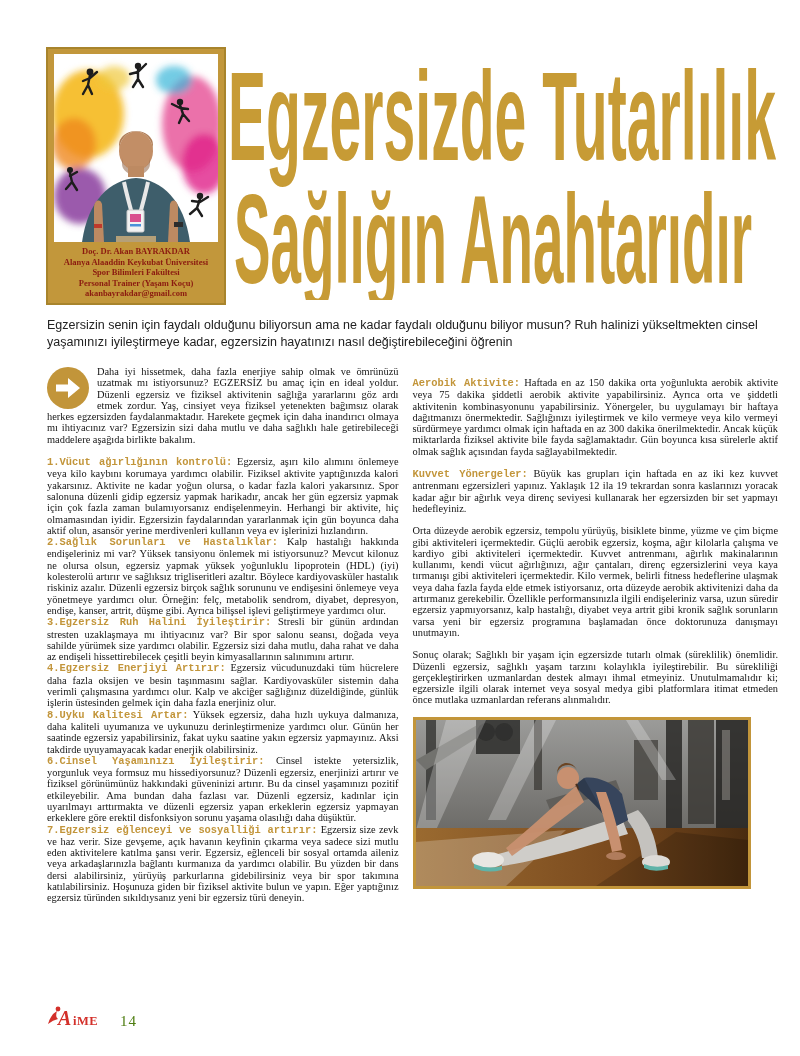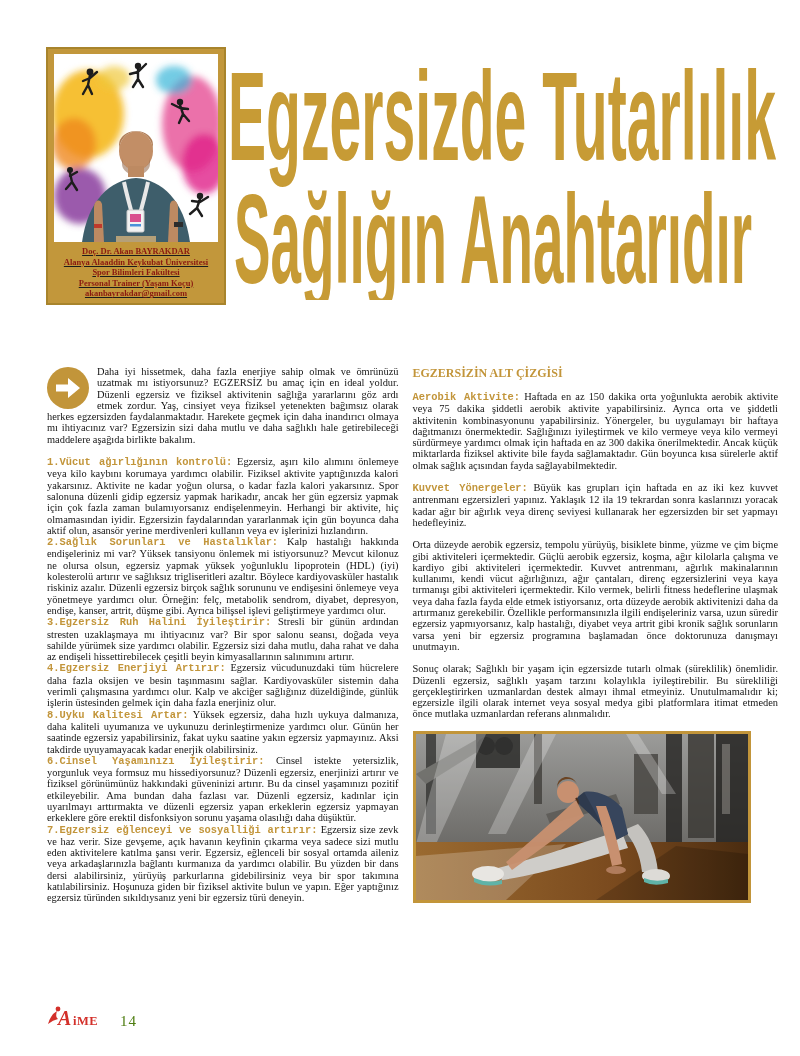--- a/index.html
+++ b/index.html
@@ -6,21 +6,21 @@
   html,body { background:#e8e8e8; }
   .page {
     position:relative; width:800px; height:1056px; margin:0 auto;
     background:#ffffff; overflow:hidden;
     font-family:"Liberation Serif", serif; color:#1c1c1c;
   }
 
   
   .author-box {
     position:absolute; left:46px; top:47px; width:180px; height:258px;
-    background:#C2973B; border:2px solid #A8842C; padding:5px 6px 3px;text-decoration:underline;
+    background:#C2973B; border:2px solid #A8842C; padding:5px 6px 3px;
   }
   .author-photo { width:100%; height:188px; background:#fff; overflow:hidden; }
   .author-credit {
     text-align:center; color:#8B1A10; font-weight:bold;
     font-size:8.5px; line-height:10.6px; padding-top:4px;
     font-family:"Liberation Serif", serif;
   }
   .author-credit .email { text-decoration:none; color:#8B1A10; }
 
   
@@ -137,20 +137,21 @@
     </div>
   </div>
 
   <div class="title-block">
     <svg width="552" height="250" viewBox="0 0 552 250" xmlns="http://www.w3.org/2000/svg">
       <text x="0" y="110" textLength="548" lengthAdjust="spacingAndGlyphs" style="font-family:'Liberation Sans',sans-serif;font-weight:bold;font-size:126px;fill:#C79B35">Egzersizde Tutarlılık</text>
       <text x="6" y="233" textLength="518" lengthAdjust="spacingAndGlyphs" style="font-family:'Liberation Sans',sans-serif;font-weight:bold;font-size:126px;fill:#C79B35">Sağlığın Anahtarıdır</text>
     </svg>
   </div>
 
+  <div class="intro">Egzersizin senin için faydalı olduğunu biliyorsun ama ne kadar faydalı olduğunu biliyor musun? Ruh halinizi yükseltmekten cinsel yaşamınızı iyileştirmeye kadar, egzersizin hayatınızı nasıl değiştirebileceğini öğrenin</div>
 
   <div class="columns">
 
     <div class="col-left">
       <p class="opening">
         <span class="dropcap">
           <svg width="26" height="22" viewBox="0 0 26 22">
             <path d="M1 7.5 h12 v-6.5 l12 10 -12 10 v-6.5 h-12 z" fill="#ffffff"></path>
           </svg>
         </span><span>Daha iyi hissetmek, daha fazla enerjiye sahip olmak ve ömrünüzü uzatmak mı istiyorsunuz? EGZERSİZ bu amaç için en ideal yoldur. Düzenli egzersiz ve fiziksel aktivitenin sağlığa yararlarını göz ardı etmek zordur. Yaş, cinsiyet veya fiziksel yetenekten bağımsız olarak herkes egzersizden faydalanmaktadır. Harekete geçmek için daha inandırıcı olmaya mı ihtiyacınız var? Egzersizin sizi daha mutlu ve daha sağlıklı hale getirebileceği maddelere aşağıda birlikte bakalım.</span>
@@ -158,21 +159,21 @@
       <p><span class="h-inline">1.Vücut ağırlığının kontrolü:</span> <span>Egzersiz, aşırı kilo alımını önlemeye veya kilo kaybını korumaya yardımcı olabilir. Fiziksel aktivite yaptığınızda kalori yakarsınız. Aktivite ne kadar yoğun olursa, o kadar fazla kalori yakarsınız. Spor salonuna düzenli gidip egzersiz yapmak harikadır, ancak her gün egzersiz yapmak için çok fazla zaman bulamıyorsanız endişelenmeyin. Herhangi bir aktivite, hiç olmamasından iyidir. Egzersizin faydalarından yararlanmak için gün boyunca daha aktif olun, asansör yerine merdivenleri kullanın veya ev işlerinizi hızlandırın.</span></p>
       <p><span class="h-inline">2.Sağlık Sorunları ve Hastalıklar:</span> <span>Kalp hastalığı hakkında endişeleriniz mi var? Yüksek tansiyonu önlemek mi istiyorsunuz? Mevcut kilonuz ne olursa olsun, egzersiz yapmak yüksek yoğunluklu lipoprotein (HDL) (iyi) kolesterolü artırır ve sağlıksız trigliseritleri azaltır. Böylece kardiyovasküler hastalık riskiniz azalır. Düzenli egzersiz birçok sağlık sorununu ve endişesini önlemeye veya yönetmeye yardımcı olur. Örneğin: felç, metabolik sendrom, diyabet, depresyon, endişe, kanser, artrit, düşme gibi. Ayrıca bilişsel işlevi geliştirmeye yardımcı olur.</span></p>
       <p><span class="h-inline">3.Egzersiz Ruh Halini İyileştirir:</span> <span>Stresli bir günün ardından stresten uzaklaşmaya mı ihtiyacınız var? Bir spor salonu seansı, doğada veya sahilde yürümek size yardımcı olabilir. Egzersiz sizi daha mutlu, daha rahat ve daha az endişeli hissettirebilecek çeşitli beyin kimyasallarının salınımını artırır.</span></p>
       <p><span class="h-inline">4.Egzersiz Enerjiyi Artırır:</span> <span>Egzersiz vücudunuzdaki tüm hücrelere daha fazla oksijen ve besin taşınmasını sağlar. Kardiyovasküler sistemin daha verimli çalışmasına yardımcı olur. Kalp ve akciğer sağlığınız düzeldiğinde, günlük işlerin üstesinden gelmek için daha fazla enerjiniz olur.</span></p>
       <p><span class="h-inline">8.Uyku Kalitesi Artar:</span> <span>Yüksek egzersiz, daha hızlı uykuya dalmanıza, daha kaliteli uyumanıza ve uykunuzu derinleştirmenize yardımcı olur. Günün her saatinde egzersiz yapabilirsiniz, fakat uyku saatine yakın egzersiz yapmayınız. Aksi takdirde uyuyamayacak kadar enerjik olabilirsiniz.</span></p>
       <p><span class="h-inline">6.Cinsel Yaşamınızı İyileştirir:</span> <span>Cinsel istekte yetersizlik, yorgunluk veya formsuz mu hissediyorsunuz? Düzenli egzersiz, enerjinizi artırır ve fiziksel görünümünüz hakkındaki güveninizi artırır. Bu da cinsel yaşamınızı pozitif etkileyebilir. Ama bundan daha fazlası var. Düzenli egzersiz, kadınlar için uyarılmayı arttırmakta ve düzenli egzersiz yapan erkeklerin egzersiz yapmayan erkeklere göre erektil disfonksiyon sorunu yaşama olasılığı daha düşüktür.</span></p>
       <p><span class="h-inline">7.Egzersiz eğlenceyi ve sosyalliği artırır:</span> <span>Egzersiz size zevk ve haz verir. Size gevşeme, açık havanın keyfinin çıkarma veya sadece sizi mutlu eden aktivitelere katılma şansı verir. Egzersiz, eğlenceli bir sosyal ortamda aileniz veya arkadaşlarınızla bağlantı kurmanıza da yardımcı olabilir. Bu yüzden bir dans dersi alabilirsiniz, yürüyüş parkurlarına gidebilirsiniz veya bir spor takımına katılabilirsiniz. Hoşunuza giden bir fiziksel aktivite bulun ve yapın. Eğer yaptığınız egzersiz türünden sıkıldıysanız yeni bir egzersiz türü deneyin.</span></p>
     </div>
 
     <div class="col-right">
-      <p><span class="h-block">EGZERSİZİN ALT ÇİZGİSİ</span></p>
+      <p></p>
       <p><span class="h-inline">Aerobik Aktivite:</span> <span>Haftada en az 150 dakika orta yoğunlukta aerobik aktivite veya 75 dakika şiddetli aerobik aktivite yapabilirsiniz. Ayrıca orta ve şiddetli aktivitenin kombinasyonunu yapabilirsiniz. Yönergeler, bu uygulamayı bir haftaya dağıtmanızı önermektedir. Sağlığınızı iyileştirmek ve kilo vermeye veya kilo vermeyi sürdürmeye yardımcı olmak için haftada en az 300 dakika önerilmektedir. Ancak küçük miktarlarda fiziksel aktivite bile fayda sağlamaktadır. Gün boyunca kısa sürelerle aktif olmak sağlık açısından fayda sağlayabilmektedir.</span></p>
       <p><span class="h-inline">Kuvvet Yönergeler:</span> <span>Büyük kas grupları için haftada en az iki kez kuvvet antrenmanı egzersizleri yapınız. Yaklaşık 12 ila 19 tekrardan sonra kaslarınızı yoracak kadar ağır bir ağırlık veya direnç seviyesi kullanarak her egzersizden bir set yapmayı hedefleyiniz.</span></p>
       <p><span>Orta düzeyde aerobik egzersiz, tempolu yürüyüş, bisiklete binme, yüzme ve çim biçme gibi aktiviteleri içermektedir. Güçlü aerobik egzersiz, koşma, ağır kilolarla çalışma ve kardiyo gibi aktiviteleri içermektedir. Kuvvet antrenmanı, ağırlık makinalarının kullanımı, kendi vücut ağırlığınızı, ağır çantaları, direnç egzersizlerini veya kaya tırmanışı gibi aktiviteleri içermektedir. Kilo vermek, belirli fitness hedeflerine ulaşmak veya daha fazla fayda elde etmek istiyorsanız, orta düzeyde aerobik aktivitenizi daha da artırmanız gerekebilir. Özellikle performansınızla ilgili endişeleriniz varsa, uzun süredir egzersiz yapmıyorsanız, kalp hastalığı, diyabet veya artrit gibi kronik sağlık sorunların varsa yeni bir egzersiz programına başlamadan önce doktorunuza danışmayı unutmayın.</span></p>
       <p><span>Sonuç olarak; Sağlıklı bir yaşam için egzersizde tutarlı olmak (süreklilik) önemlidir. Düzenli egzersiz, sağlıklı yaşam tarzını kolaylıkla iyileştirebilir. Bu sürekliliği gerçekleştirirken uzmanlardan destek almayı ihmal etmeyiniz. Unutulmamalıdır ki; egzersizle ilgili olarak internet veya sosyal medya gibi platformlara itimat etmeden önce mutlaka uzmanlardan referans alınmalıdır.</span></p>
 
       <div class="gym-photo">
         <svg width="332" height="166" viewBox="0 0 332 166" xmlns="http://www.w3.org/2000/svg">
           <defs>
             <linearGradient id="gbg" x1="0" y1="0" x2="0" y2="1">
               <stop offset="0" stop-color="#9b9b99"></stop>

